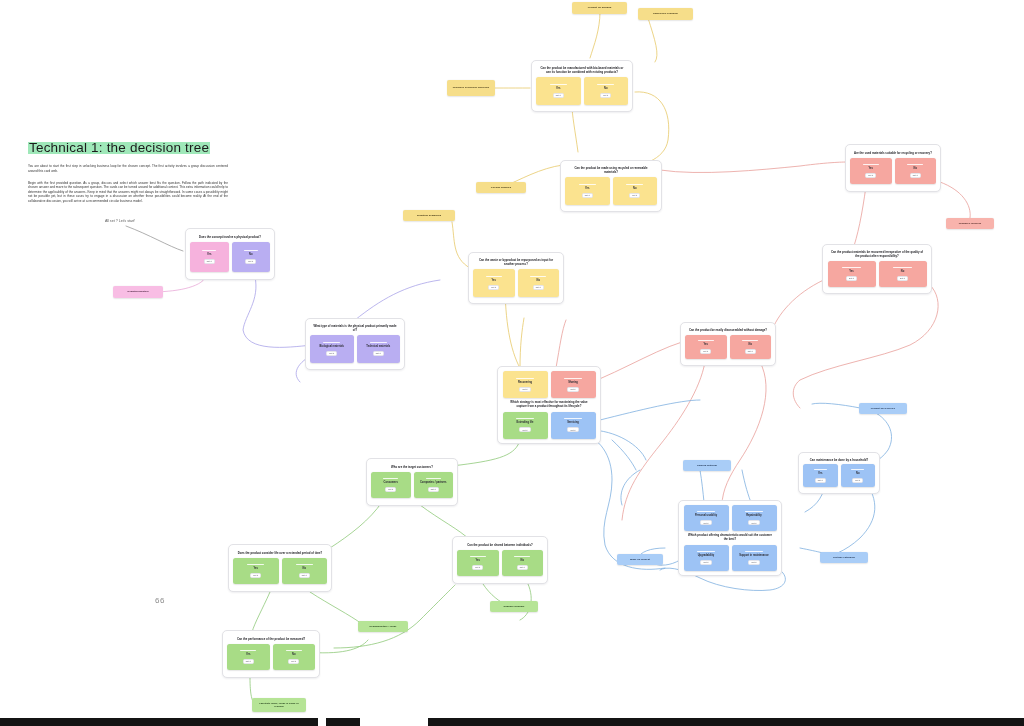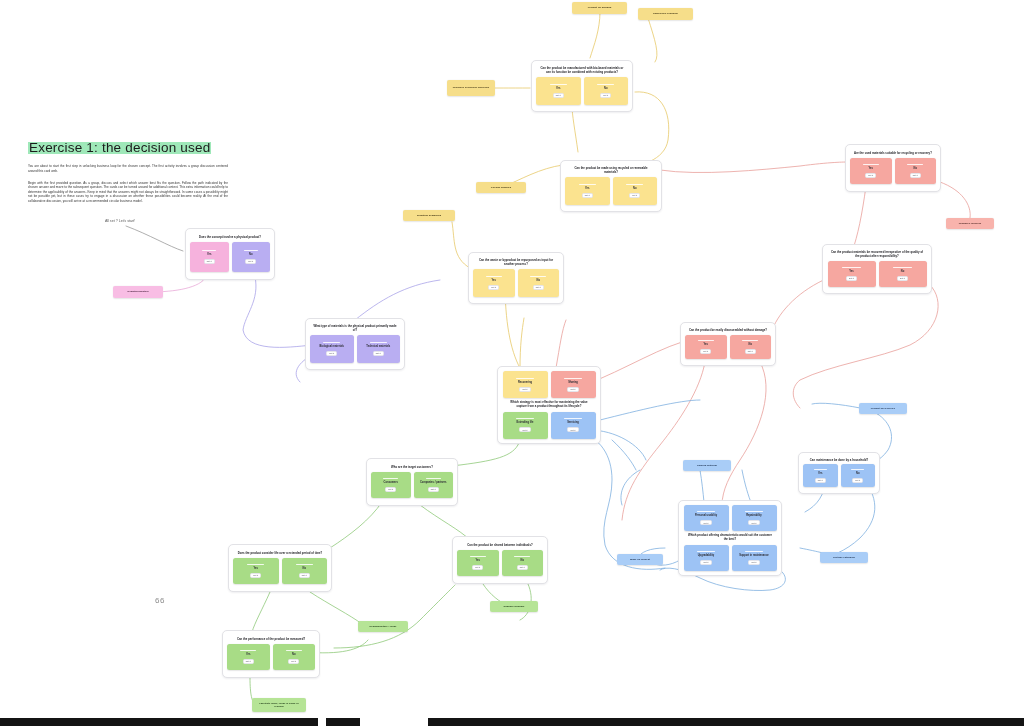--- a/index.html
+++ b/index.html
@@ -126,21 +126,21 @@
       <path d="M680,560 C670,566 660,566 655,564" stroke="#7fb0e0"></path>
       <path d="M665,548 C650,548 640,552 638,558" stroke="#7fb0e0"></path>
       <path d="M780,570 C790,578 786,588 770,590 C750,592 720,588 700,578 C680,568 666,566 660,570" stroke="#7fb0e0"></path>
       <path d="M640,470 C625,478 618,492 622,505" stroke="#7fb0e0"></path>
       <path d="M612,440 C625,452 632,462 636,470" stroke="#7fb0e0"></path>
       <path d="M590,430 C615,430 640,445 646,460" stroke="#7fb0e0"></path>
     </g>
   </svg>
 
   <div class="intro">
-    <h1>Exercise 1: the decision used</h1>
+    <h1>Technical 1: the decision tree</h1>
     <p>You are about to start the first step in unlocking business loop for the chosen concept. The first activity involves a group discussion centered around this card web.</p>
     <p>Begin with the first provided question. As a group, discuss and select which answer best fits the question. Follow the path indicated by the chosen answer and move to the subsequent question. The cards can be turned around for additional context. This extra information could help to determine the applicability of the answers. Keep in mind that the answers might not always be straightforward. In some cases a possibility might not be possible yet, but in these cases try to engage in a discussion on whether these possibilities could become reality. At the end of the collaborative discussion, you will arrive at a recommended circular business model.</p>
   </div>
   <div class="hand">All set ? Let's start!</div>
   <div class="pg">66</div>
 
   <div class="node" style="left:185px; top:228px; width:90px; height:52px;">
     <div class="q">Does the concept involve a physical product?</div>
     <div class="opts">
       <div class="opt c-pink" style="width:40px;height:30px;">

